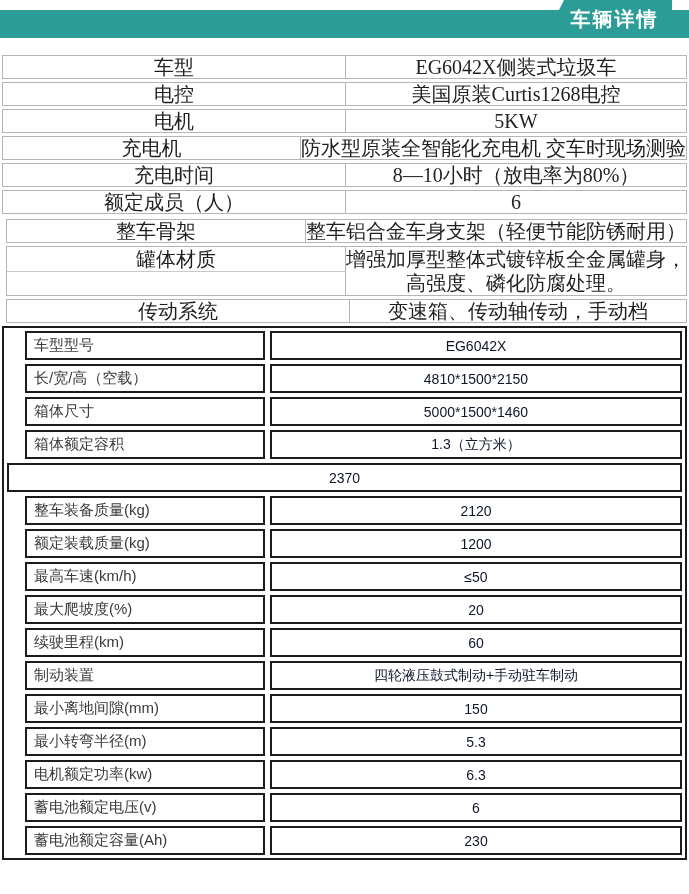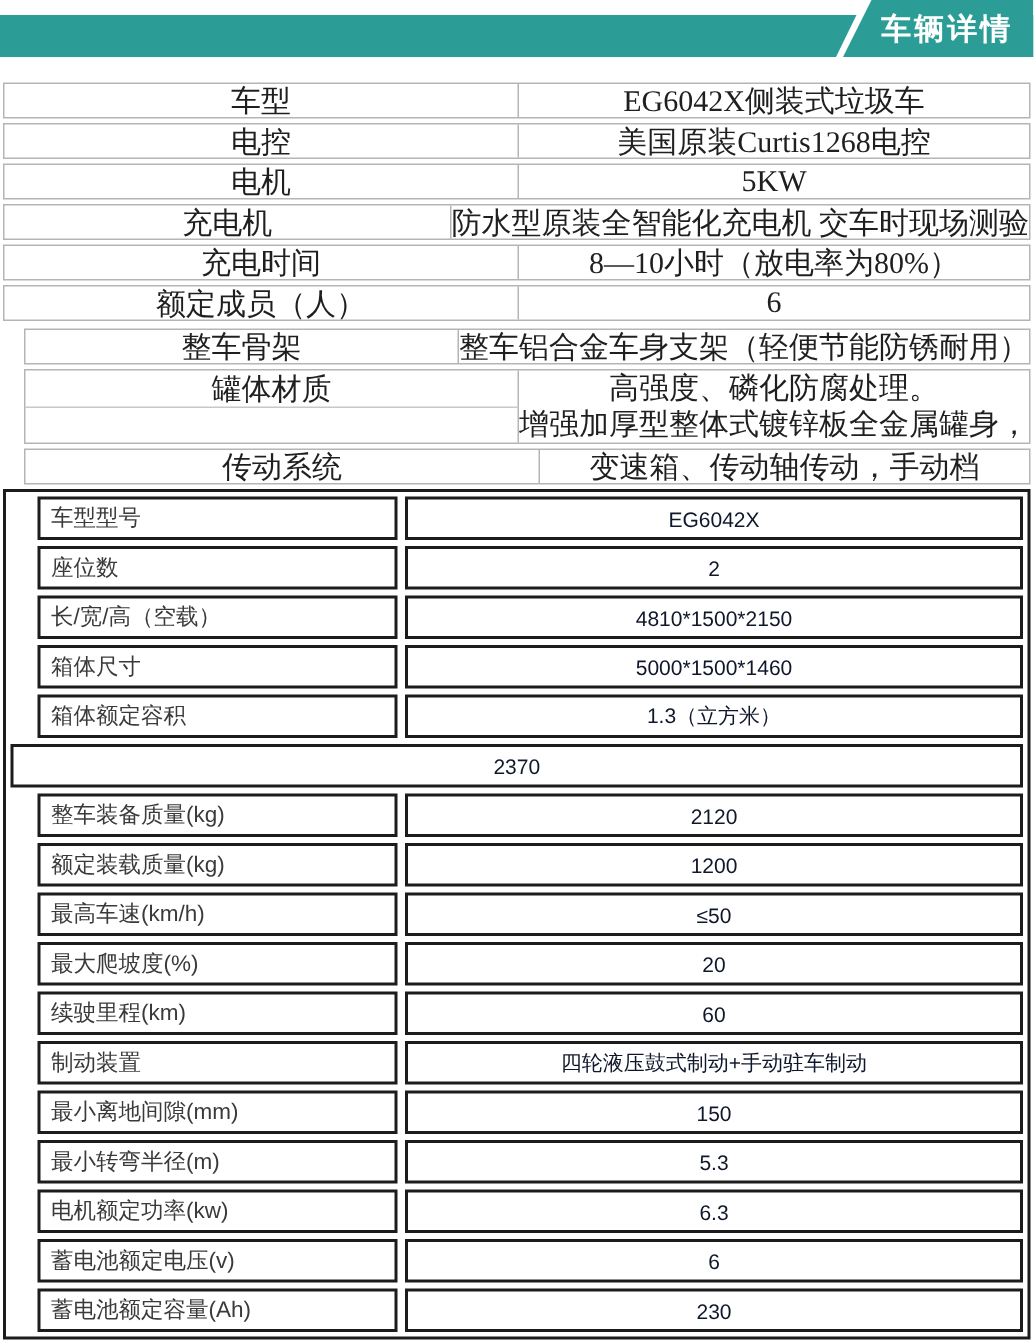--- a/index.html
+++ b/index.html
@@ -13,33 +13,33 @@
   }
 
   
   .header { position:relative; height:40px; }
   .header-bar { position:absolute; top:10px; left:0; width:689px; height:28px; background:var(--teal); }
   .header-slash {
     position:absolute; top:10px; left:571px; width:9px; height:28px;
     background:#fff; transform:skewX(-26deg); transform-origin:top left;
   }
   .header-badge {
-    position:absolute; top:0; right:0; width:127px; height:38px;
+    position:absolute; top:0; right:17px; width:127px; height:38px;
     background:var(--teal);
     clip-path:polygon(19px 0, 100% 0, 100% 100%, 0 100%);
     display:flex; align-items:center; justify-content:center;
   }
   .header-badge span {
     color:#fff; font-weight:bold; font-size:20px; letter-spacing:2px;
     padding-left:12px; white-space:nowrap;
   }
 
   
   .spec-top { margin:15px 2px 0 2px; }
-  .spec-mid { margin:5px 2px 0 16px;border-radius:26px; }
+  .spec-mid { margin:5px 2px 0 6px;border-radius:26px; }
   .spec-top, .spec-mid {
     font-family:"Liberation Serif", serif;
     font-size:20px; color:#1f1f1f;
   }
   .spec-row {
     display:flex; border:1px solid var(--t1-border);
     height:24px; margin-bottom:3px; background:#fff;
   }
   .spec-label {
     width:343px; border-right:1px solid var(--t1-border);
@@ -133,40 +133,36 @@
   <div class="spec-row">
     <div class="spec-label">整车骨架</div>
     <div class="spec-value">整车铝合金车身支架（轻便节能防锈耐用）</div>
   </div>
   <div class="mid-combo">
     <div class="mid-left">
       <div class="mid-left-top">罐体材质</div>
       <div class="mid-left-bottom"></div>
     </div>
     <div class="mid-right">
+      <div>增强加厚型整体式镀锌板全金属罐身，</div>
       <div>高强度、磷化防腐处理。</div>
-      <div>增强加厚型整体式镀锌板全金属罐身，</div>
     </div>
   </div>
   <div class="spec-row">
     <div class="spec-label">传动系统</div>
     <div class="spec-value">变速箱、传动轴传动，手动档</div>
   </div>
 </div>
 
 <div class="detail" id="detail">
     <div class="detail-row">
       <div class="detail-label">车型型号</div>
       <div class="detail-value">EG6042X</div>
     </div>
     <div class="detail-row">
-      <div class="detail-label">座位数</div>
-      <div class="detail-value">2</div>
-    </div>
-    <div class="detail-row">
       <div class="detail-label">长/宽/高（空载）</div>
       <div class="detail-value">4810*1500*2150</div>
     </div>
     <div class="detail-row">
       <div class="detail-label">箱体尺寸</div>
       <div class="detail-value">5000*1500*1460</div>
     </div>
     <div class="detail-row">
       <div class="detail-label">箱体额定容积</div>
       <div class="detail-value">1.3（立方米）</div>

